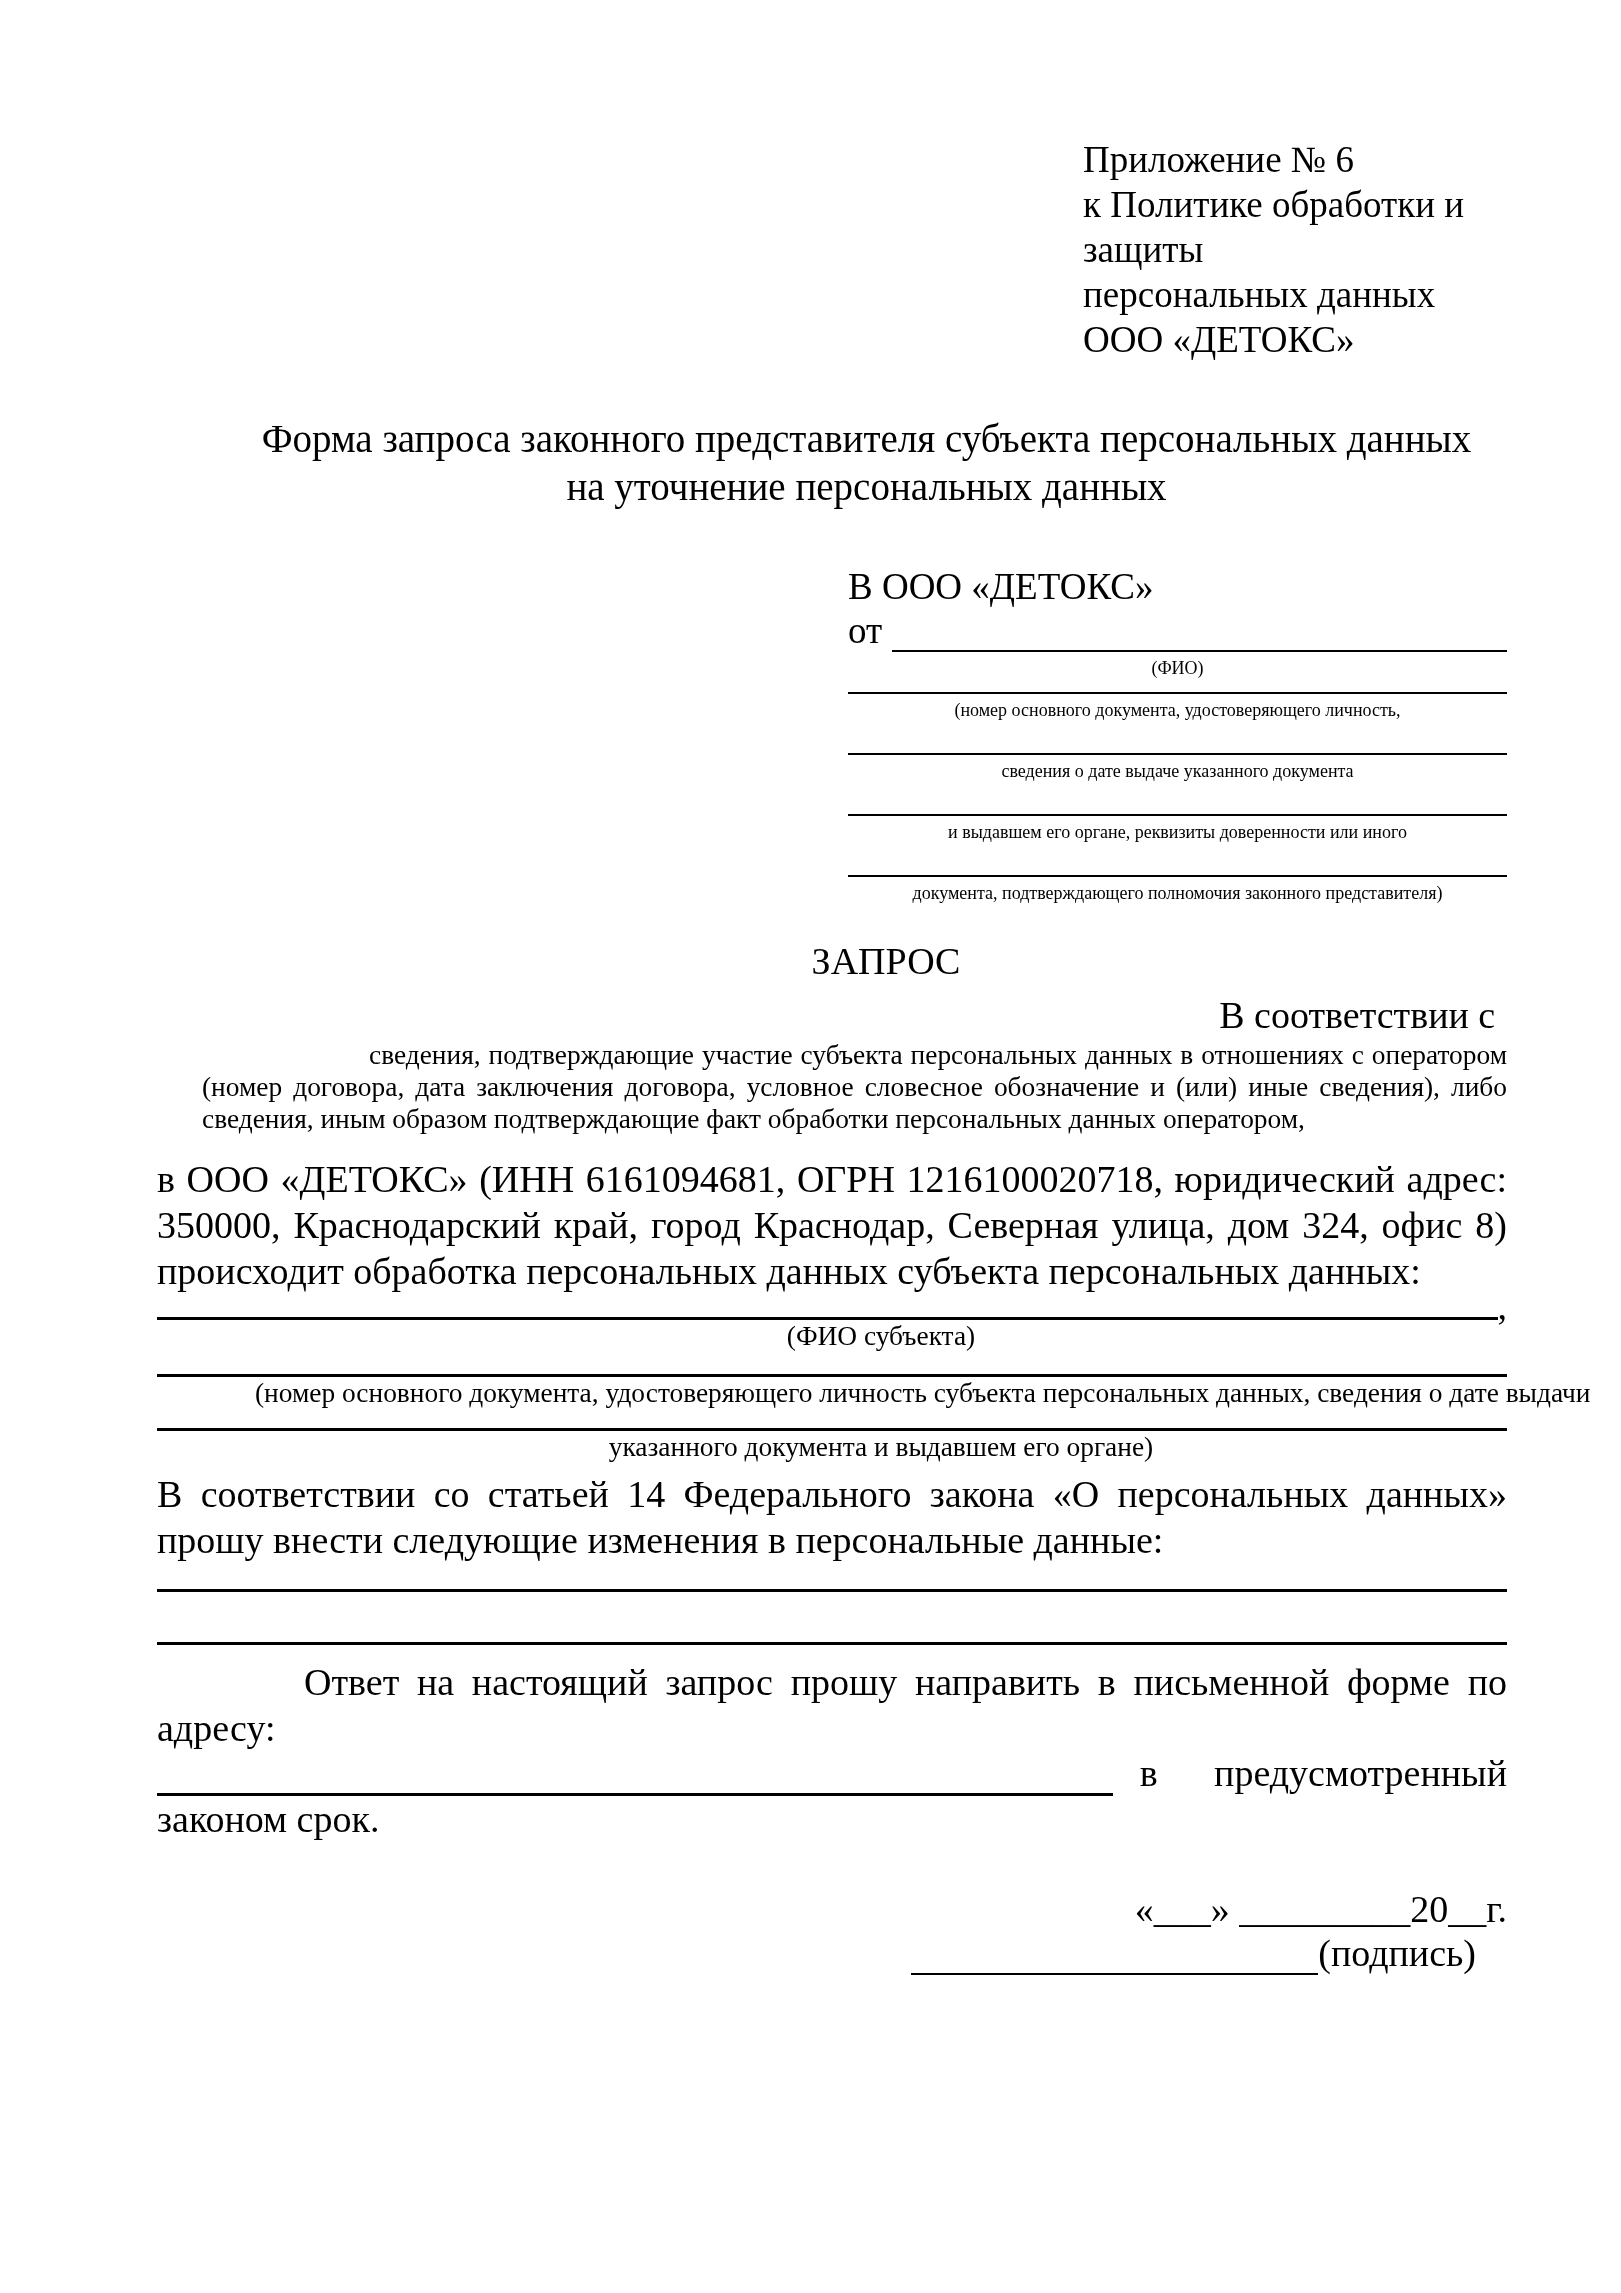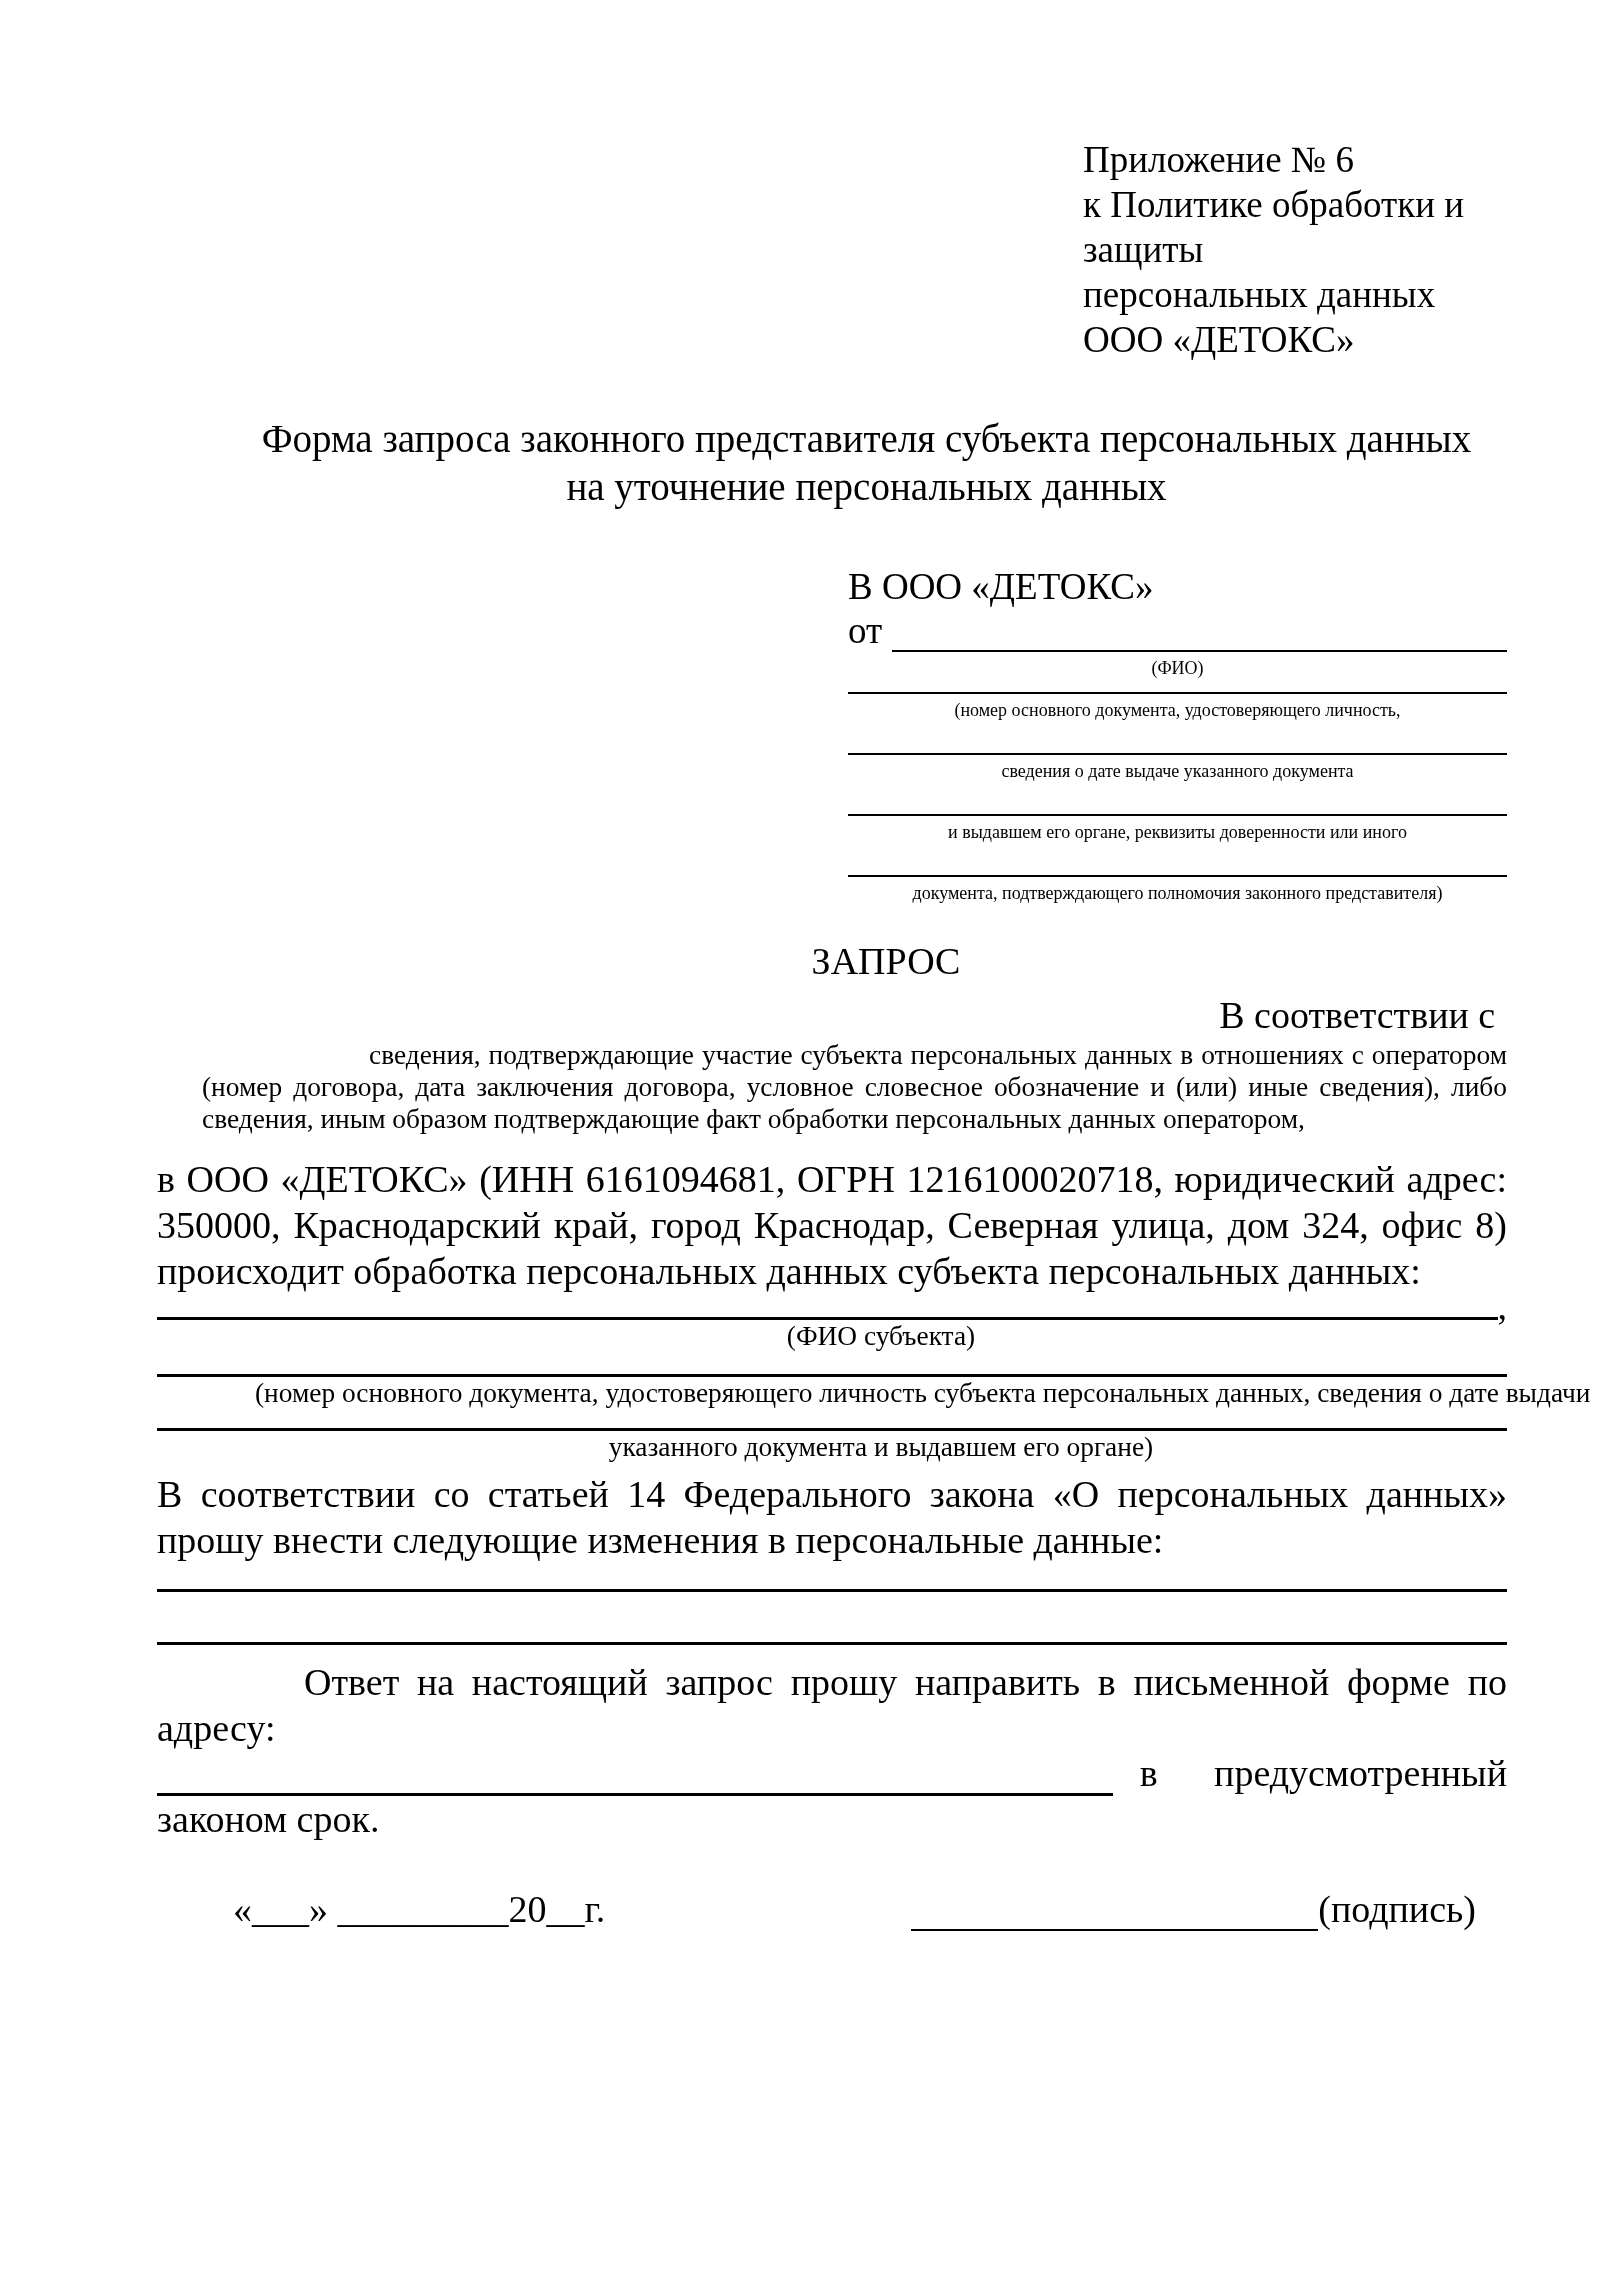--- a/index.html
+++ b/index.html
@@ -110,20 +110,21 @@
   .answer-line2 .addr-line { width:956px; height:100%; border-bottom:3.9px solid #000; }
   .answer-line2 .spacer { flex:1; }
   .answer-line2 .vpred { word-spacing:47px; white-space:nowrap; line-height:45px; }
   .answer-line3 { line-height:46px; }
 
   .footer-row {
     margin-top:45px;
     display:flex;
     justify-content:space-between;
     align-items:flex-end;
+    flex-direction:column;
   }
   .footer-row .date-blank { margin-left:76px; white-space:nowrap; }
   .sig-group { display:flex; align-items:flex-end; margin-right:31px; }
   .sig-line { width:407px; height:39px; border-bottom:2.9px solid #000; }
   .sig-caption { white-space:nowrap; }
 </style>
 </head>
 <body>
 
 <div class="page">

